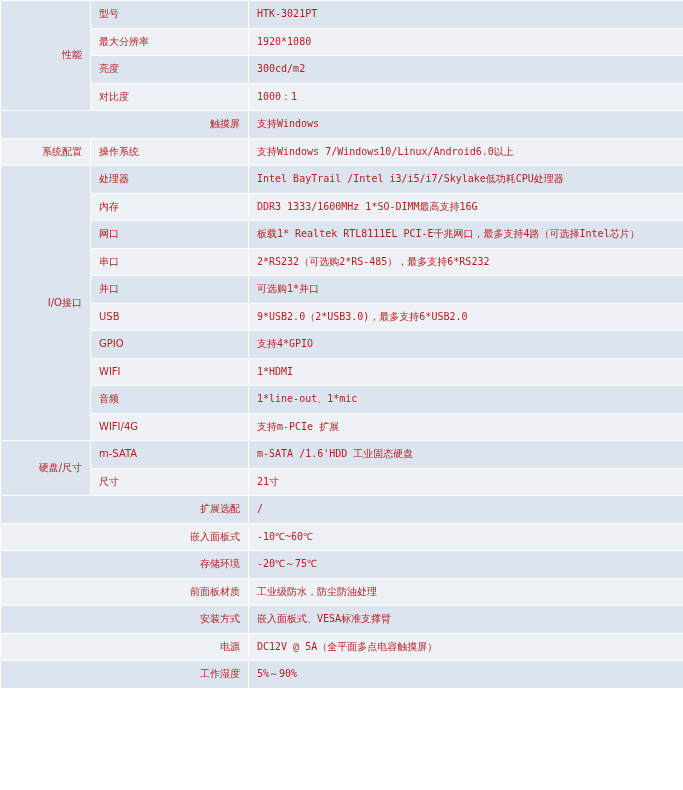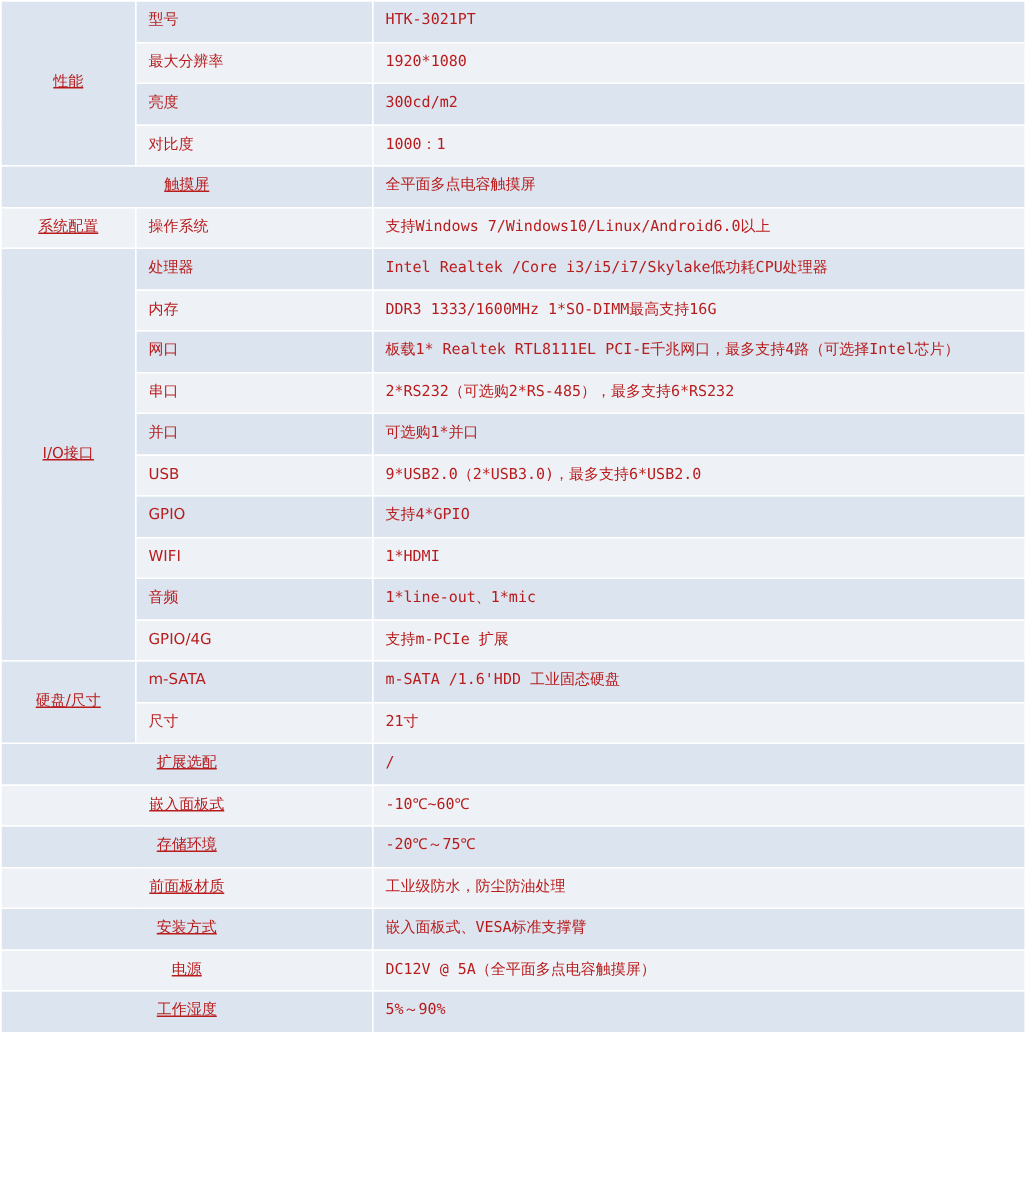--- a/index.html
+++ b/index.html
@@ -29,22 +29,21 @@
   
   col.c1 { width: 90px; }
   col.c2 { width: 158px; }
   col.c3 { width: 435px; }
 
   
   .band-a { background: #dbe4ef; }
   .band-b { background: #eef2f7; }
 
   .cat {
-    text-align: center;
-    text-decoration: underline;
+    text-align: right;
   }
   .sub {
     text-align: left;
   }
   .val {
     text-align: left;
   }
   .cn {
     font-family: "DejaVu Sans", "Liberation Sans", sans-serif;
   }
@@ -71,31 +70,31 @@
       <tr>
         <td class="sub cn band-a">亮度</td>
         <td class="val band-a">300cd/m2</td>
       </tr>
       <tr>
         <td class="sub cn band-b">对比度</td>
         <td class="val band-b">1000：1</td>
       </tr>
       <tr>
         <td class="cat cn band-a" colspan="2">触摸屏</td>
-        <td class="val band-a">全平面多点电容触摸屏</td>
+        <td class="val band-a">支持Windows</td>
       </tr>
       <tr>
         <td class="cat cn band-b">系统配置</td>
         <td class="sub cn band-b">操作系统</td>
         <td class="val band-b">支持Windows 7/Windows10/Linux/Android6.0以上</td>
       </tr>
       <tr>
         <td class="cat cn band-a" rowspan="10">I/O接口</td>
         <td class="sub cn band-a">处理器</td>
-        <td class="val band-a">Intel Realtek /Core i3/i5/i7/Skylake低功耗CPU处理器</td>
+        <td class="val band-a">Intel BayTrail /Intel i3/i5/i7/Skylake低功耗CPU处理器</td>
       </tr>
       <tr>
         <td class="sub cn band-b">内存</td>
         <td class="val band-b">DDR3 1333/1600MHz      1*SO-DIMM最高支持16G</td>
       </tr>
       <tr>
         <td class="sub cn band-a">网口</td>
         <td class="val band-a">板载1* Realtek RTL8111EL PCI-E千兆网口，最多支持4路（可选择Intel芯片）</td>
       </tr>
       <tr>
@@ -116,21 +115,21 @@
       </tr>
       <tr>
         <td class="sub cn band-b">WIFI</td>
         <td class="val band-b">1*HDMI</td>
       </tr>
       <tr>
         <td class="sub cn band-a">音频</td>
         <td class="val band-a">1*line-out、1*mic</td>
       </tr>
       <tr>
-        <td class="sub cn band-b">GPIO/4G</td>
+        <td class="sub cn band-b">WIFI/4G</td>
         <td class="val band-b">支持m-PCIe 扩展</td>
       </tr>
       <tr>
         <td class="cat cn band-a" rowspan="2">硬盘/尺寸</td>
         <td class="sub cn band-a">m-SATA</td>
         <td class="val band-a">m-SATA /1.6'HDD 工业固态硬盘</td>
       </tr>
       <tr>
         <td class="sub cn band-b">尺寸</td>
         <td class="val band-b">21寸</td>

